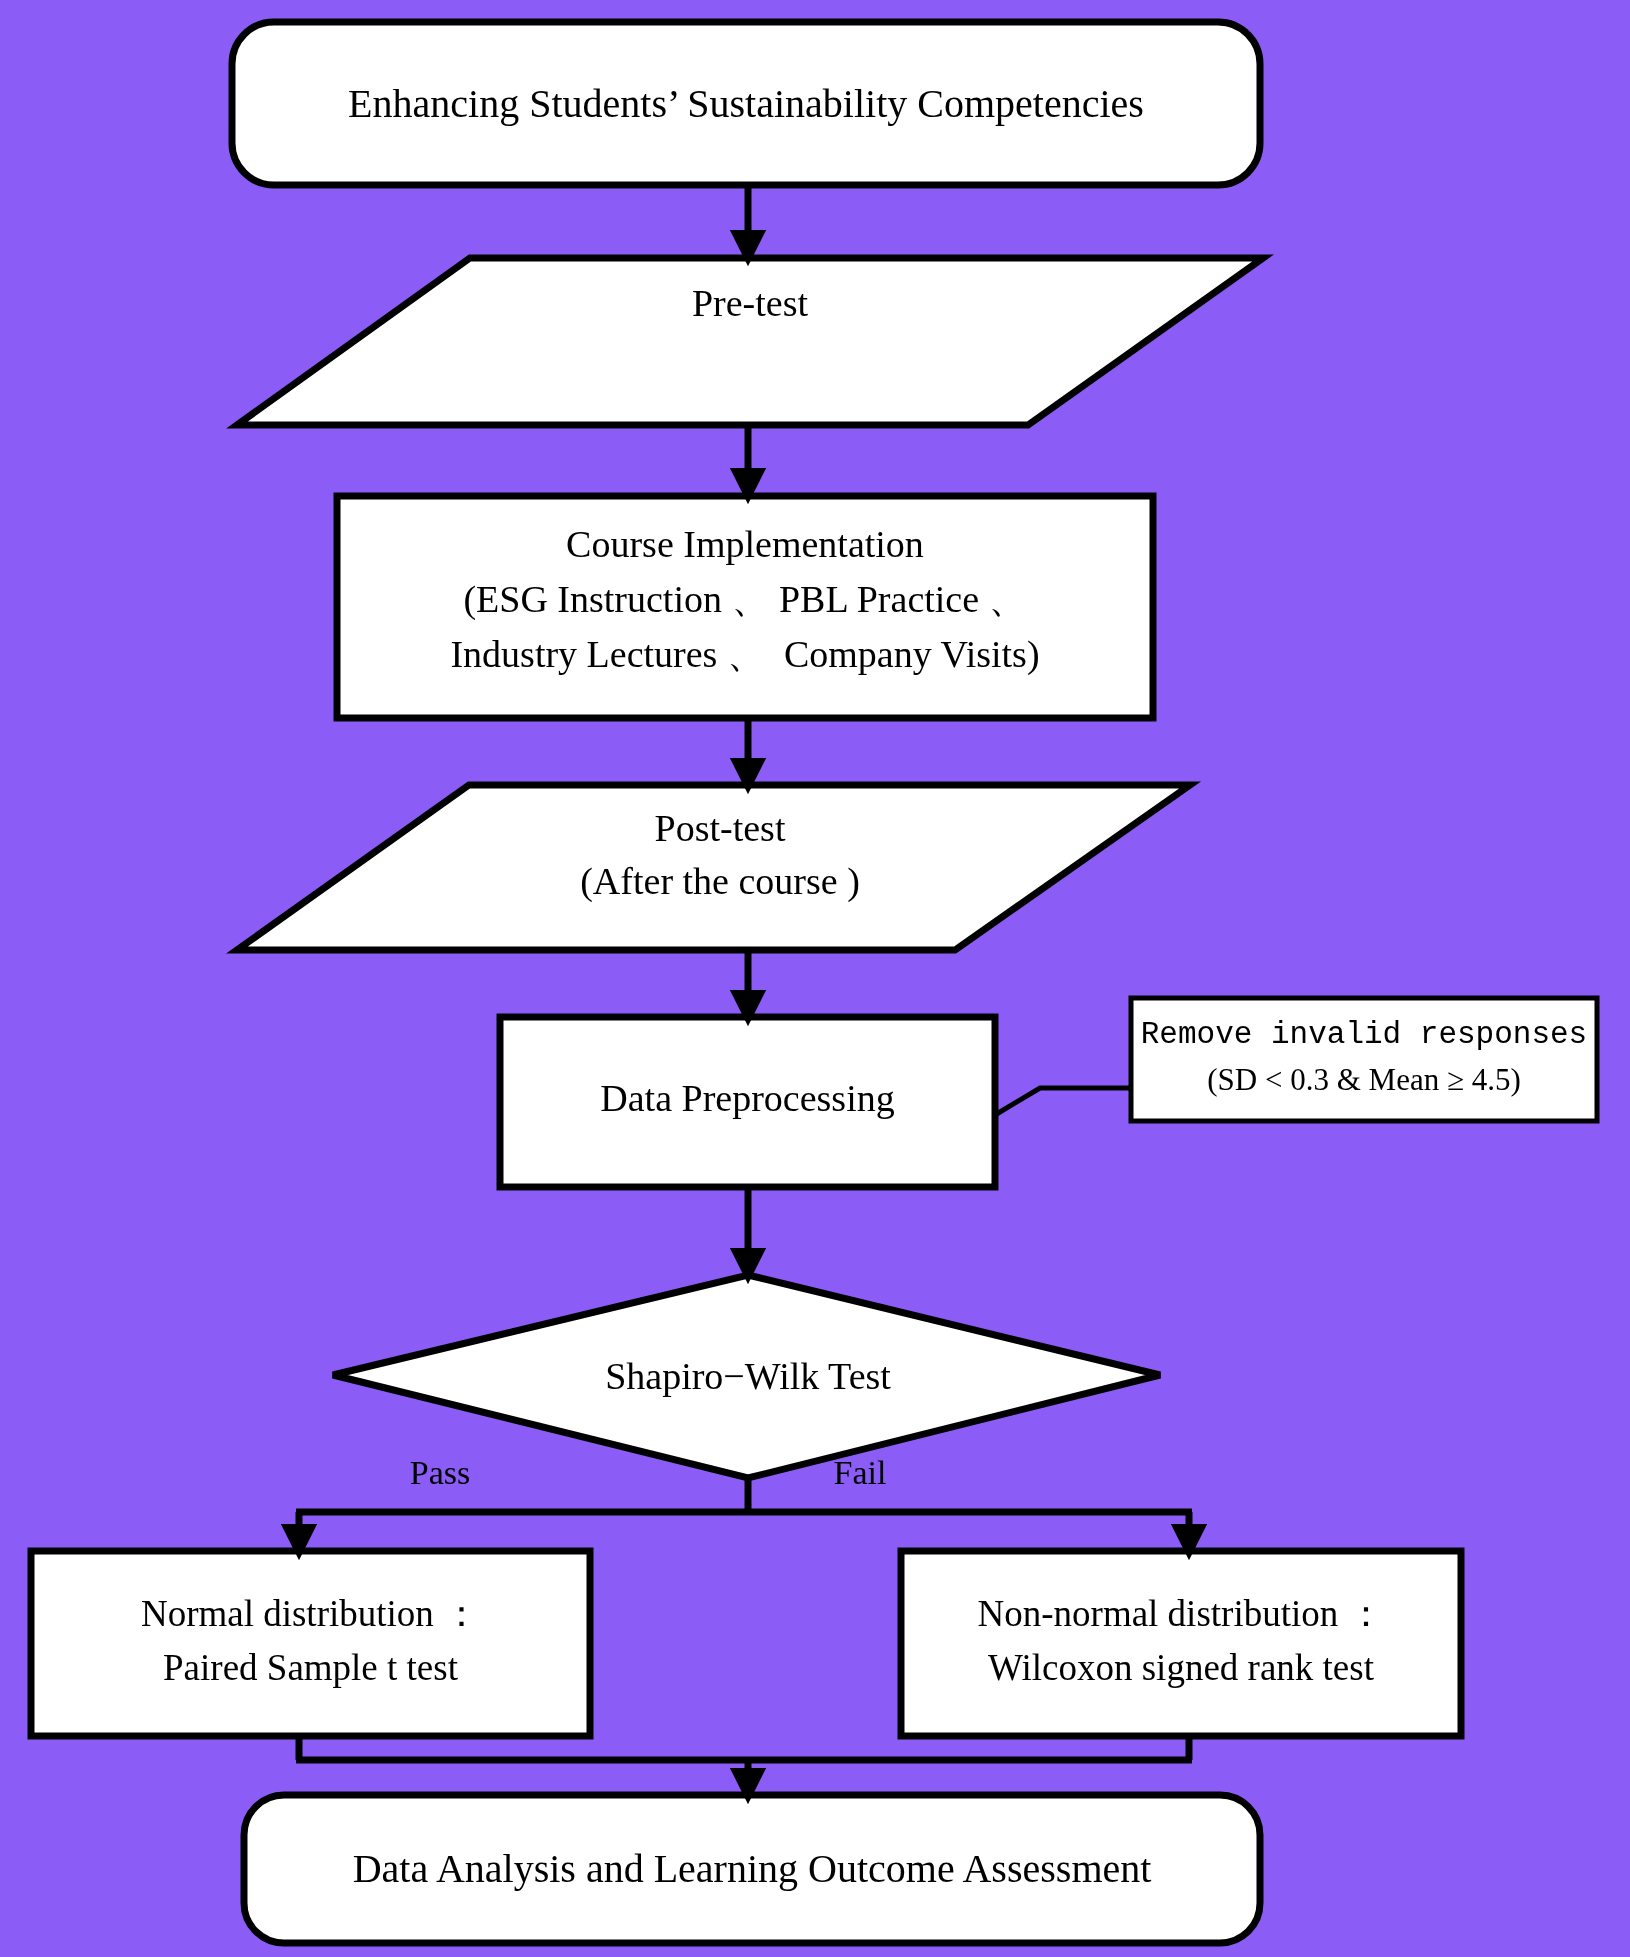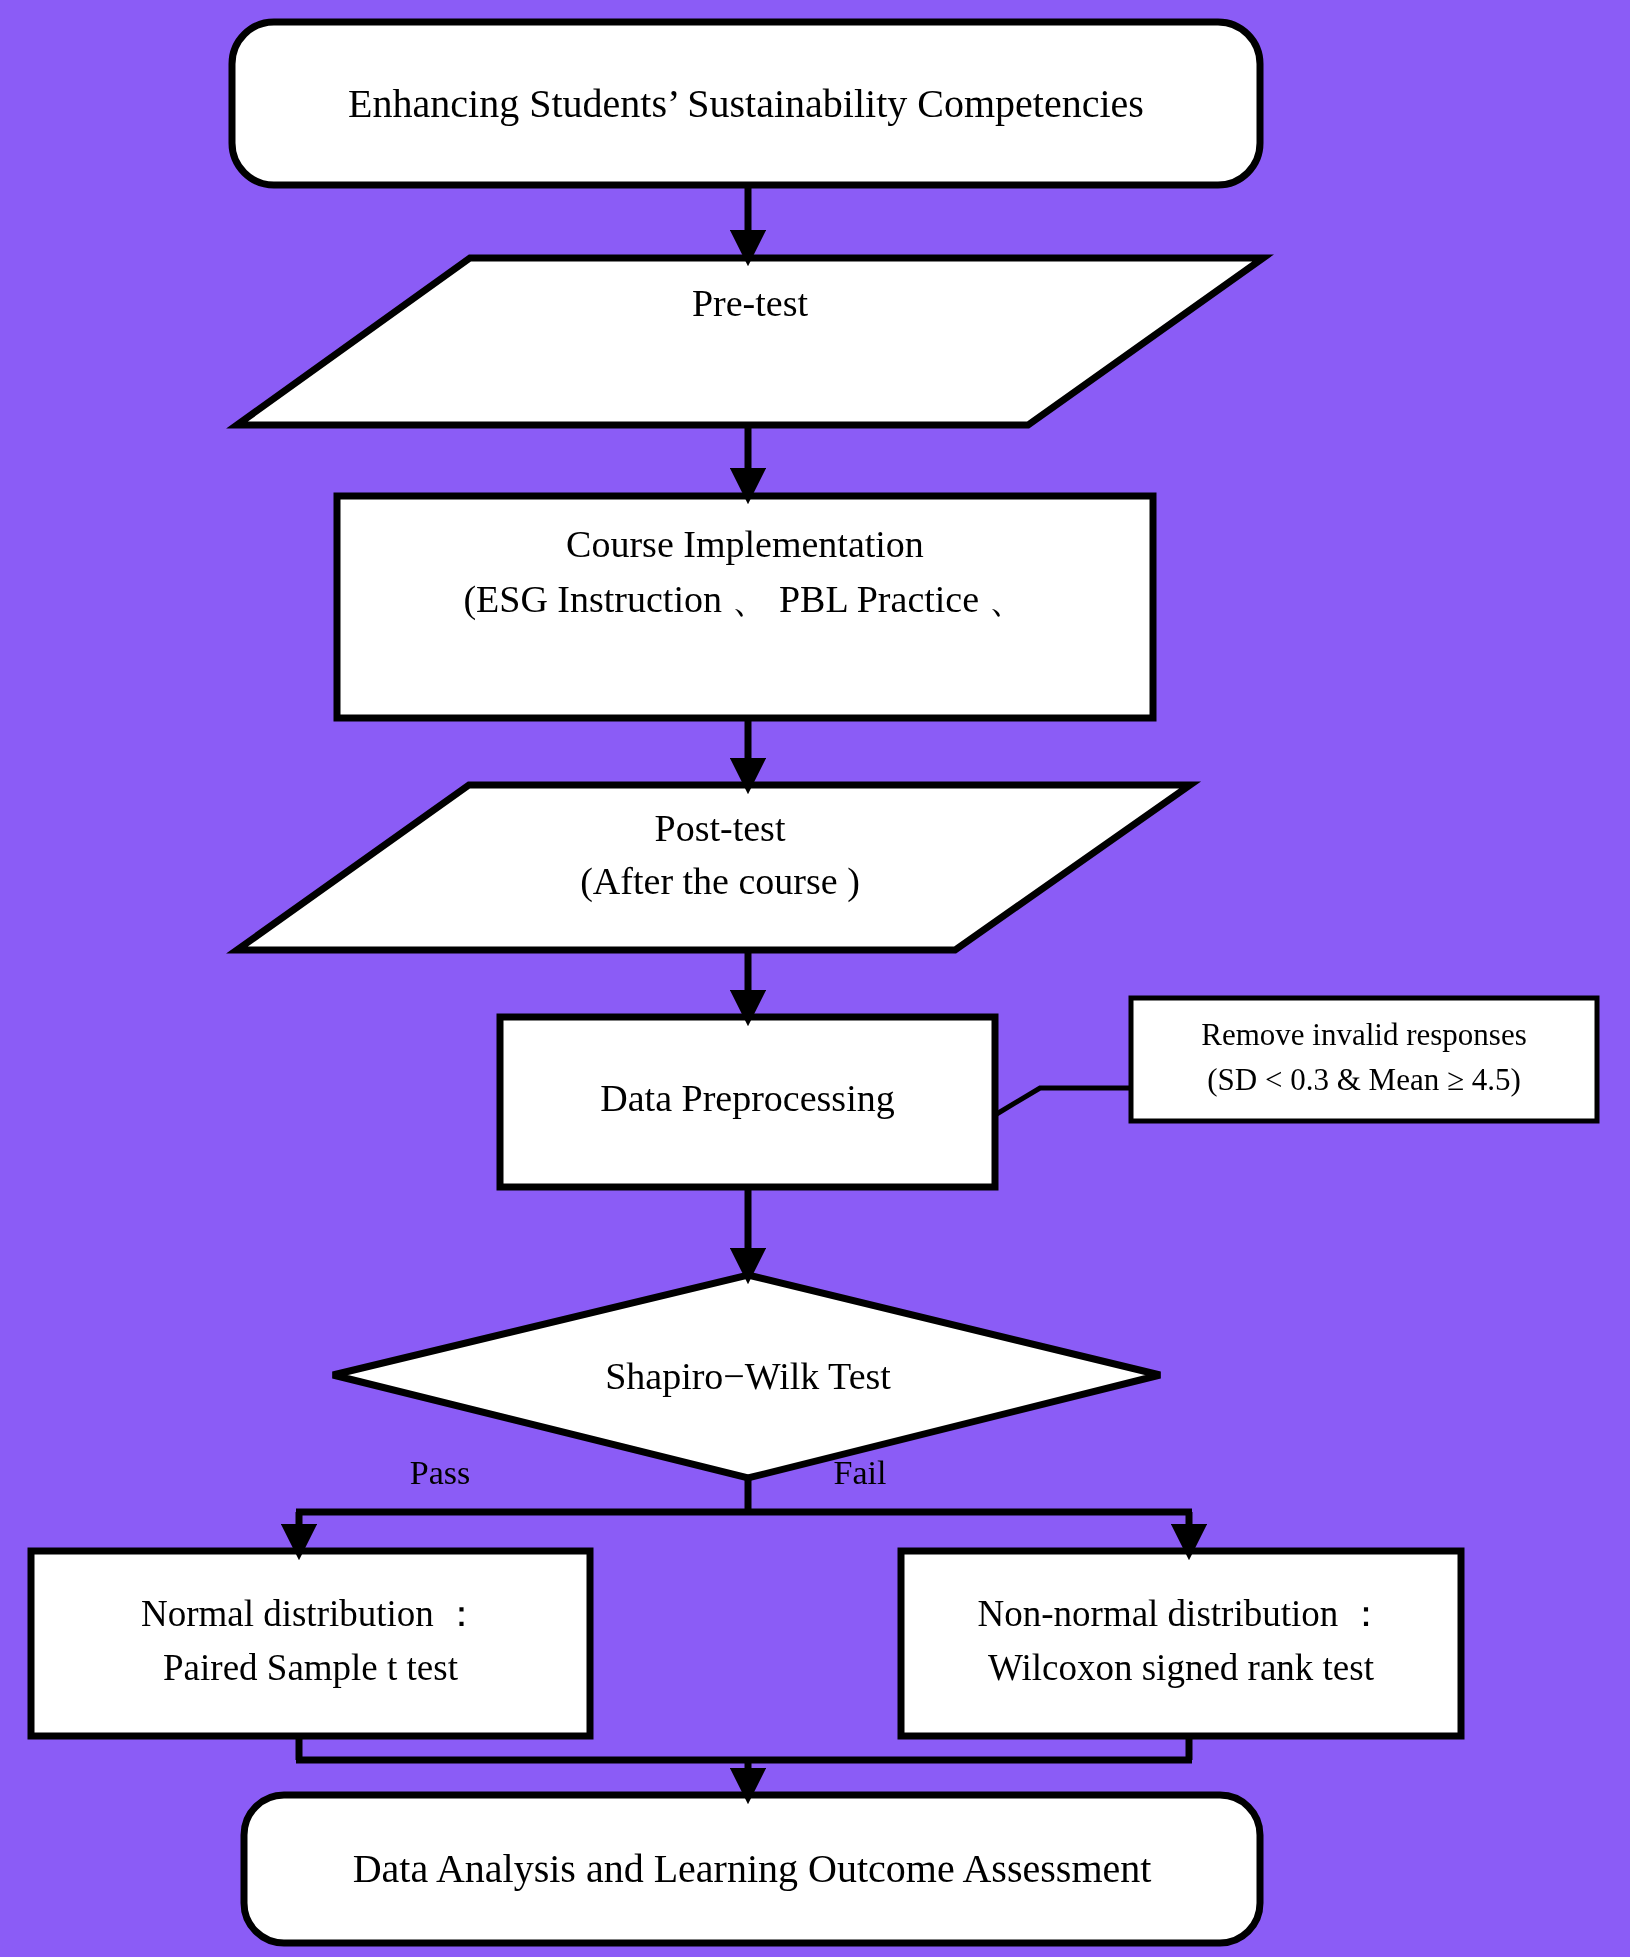--- a/index.html
+++ b/index.html
@@ -137,27 +137,28 @@
 
     <line x1="748" y1="1760" x2="748" y2="1786" class="connector" marker-end="url(#arrow)"></line>
   </svg>
 
   <div class="lbl lbl-terminator" style="left:232px; top:80px; width:1028px;">Enhancing Students’ Sustainability Competencies</div>
 
   <div class="lbl lbl-io" style="left:350px; top:280px; width:800px;">Pre-test</div>
 
   <div class="lbl lbl-process" style="left:337px; top:521px; width:816px;">Course Implementation</div>
   <div class="lbl lbl-process" style="left:337px; top:576px; width:816px;">(ESG Instruction 、 PBL Practice 、</div>
+  <div class="lbl lbl-process" style="left:337px; top:631px; width:816px;">Industry Lectures 、  Company Visits)</div>
 
   <div class="lbl lbl-io" style="left:340px; top:805px; width:760px;">Post-test</div>
   <div class="lbl lbl-io" style="left:340px; top:858px; width:760px;">(After the course )</div>
 
   <div class="lbl lbl-process" style="left:500px; top:1075px; width:495px;">Data Preprocessing</div>
 
-  <div class="lbl lbl-note" style="left:1131px; top:1016px; width:466px;">Remove invalid responses</div>
+  <div class="lbl lbl-note" style="left:1131px; top:1016px; width:466px;font-family:Liberation Mono, monospace;">Remove invalid responses</div>
   <div class="lbl lbl-note" style="left:1131px; top:1061px; width:466px;">(SD &lt; 0.3 &amp; Mean ≥ 4.5)</div>
 
   <div class="lbl lbl-decision" style="left:448px; top:1353px; width:600px;text-align:center;">Shapiro−Wilk Test</div>
 
   <div class="lbl lbl-edge" style="left:340px; top:1452px; width:200px;">Pass</div>
   <div class="lbl lbl-edge" style="left:660px; top:1452px; width:400px;">Fail</div>
 
   <div class="lbl lbl-result" style="left:31px; top:1591px; width:559px;">Normal distribution ：</div>
   <div class="lbl lbl-result" style="left:31px; top:1645px; width:559px;">Paired Sample t test</div>
 

